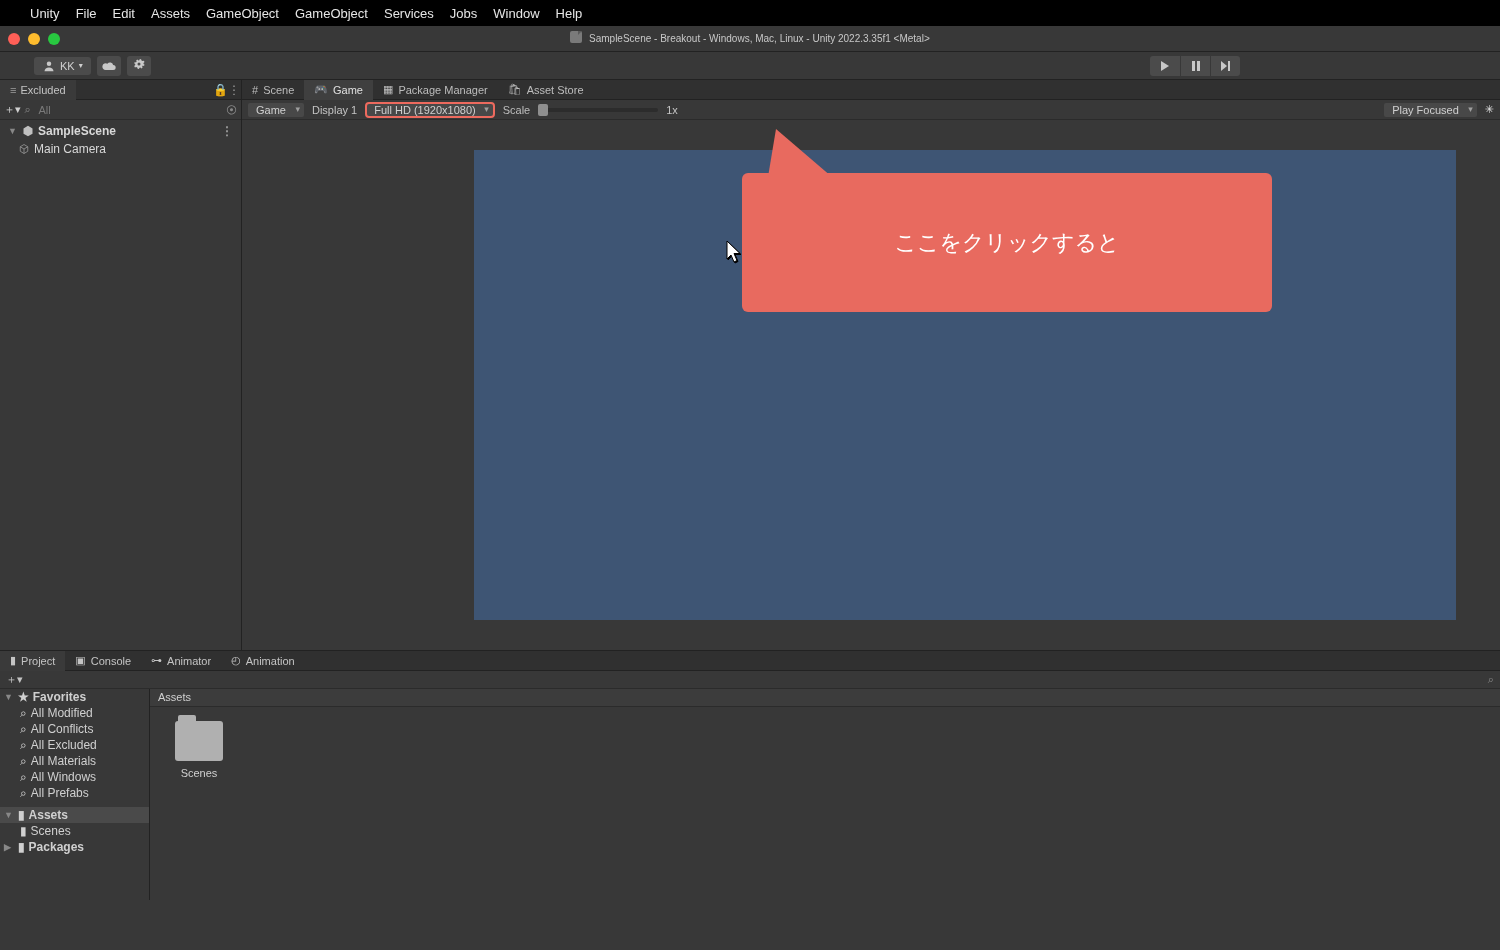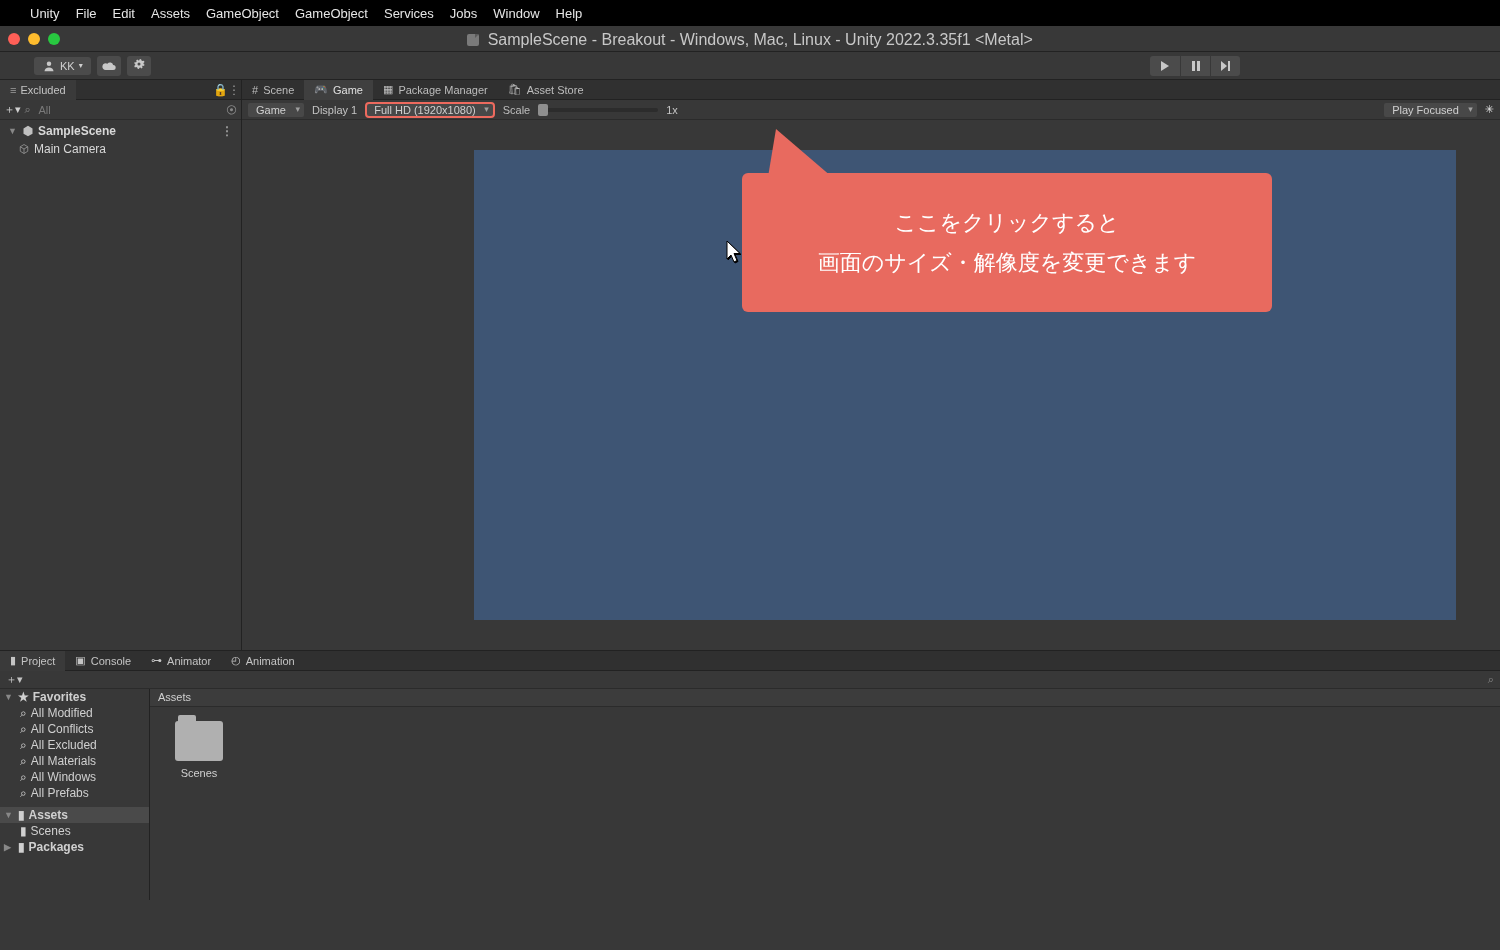--- a/index.html
+++ b/index.html
@@ -9,21 +9,21 @@
   .mac-menubar { background: #000; height: 26px; display: flex; align-items: center; padding: 0 14px; gap: 16px; color: #e6e6e6; font-size: 13px; }
   .mac-menubar .apple { font-size: 15px; }
   .mac-menubar .app { font-weight: 400; }
   .mac-menubar .menuitem { cursor: default; }
 
   
   .titlebar { background: #383838; height: 26px; position: relative; border-bottom: 1px solid #222; }
   .traffic { position: absolute; left: 8px; top: 7px; display: flex; gap: 8px; }
   .traffic span { width: 12px; height: 12px; border-radius: 50%; display: inline-block; }
   .t-red { background: #ff5f57; } .t-yellow { background: #febc2e; } .t-green { background: #28c840; }
-  .title-center { position: absolute; left: 0; right: 0; text-align: center; top: 5px; font-size: 16px; color: #c8c8c8; }
+  .title-center { position: absolute; left: 0; right: 0; text-align: center; top: 5px; font-size: 10px; color: #c8c8c8; }
   .title-center .docicon { display: inline-block; width: 12px; height: 12px; background:#7a7a7a; border-radius:2px; vertical-align:-1px; margin-right:4px; position:relative;}
   .title-center .docicon::after{content:"";position:absolute;right:0;top:0;border-left:4px solid #5a5a5a;border-bottom:4px solid transparent;}
 
   
   .toolbar { background: #383838; height: 28px; display:flex; align-items:center; padding: 0 6px; gap:6px; border-bottom: 1px solid #222; position: relative;}
   .toolbar .tb-left { display:flex; align-items:center; gap:6px;}
   .pill { background:#4b4b4b; border-radius:3px; padding:2px 8px; display:flex; align-items:center; gap:4px; font-size:11px; color:#d0d0d0;margin-left:28px;}
   .icn { width:14px; height:14px; display:inline-flex; align-items:center; justify-content:center; }
   .toolbar .round { width:24px; height:20px; background:#4b4b4b; border-radius:3px; display:flex; align-items:center; justify-content:center;}
   .playcluster { position:absolute; left:50%; transform:translateX(400px); top:4px; display:flex; gap:0;}
@@ -255,21 +255,20 @@
       <div class="canvas"></div>
 
       <div class="cursor">
         <svg viewBox="0 0 18 24" width="18" height="24">
             <path d="M1 1l0 18 4-4 3 7 3-1.5-3-7 6 0z" fill="#fff" stroke="#000" stroke-width="1"></path>
           </svg>
       </div>
 
       <div class="callout">
         <div>ここをクリックすると</div>
-        <div>画面のサイズ・解像度を変更できます</div>
       </div>
     </div>
   </div>
 </div>
 
 <div class="bottom">
   <div class="btabs">
     <div class="tab active">
       <span>▮</span>
       <span>Project</span>

